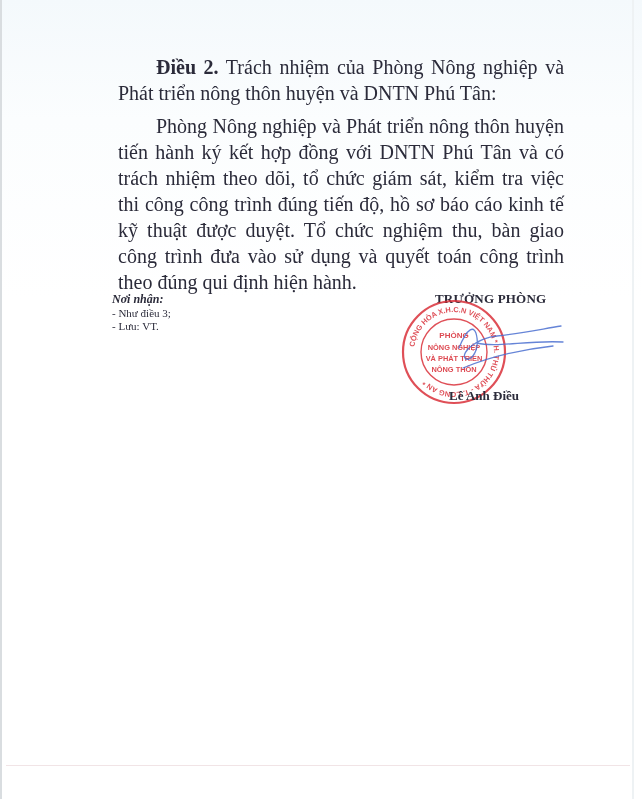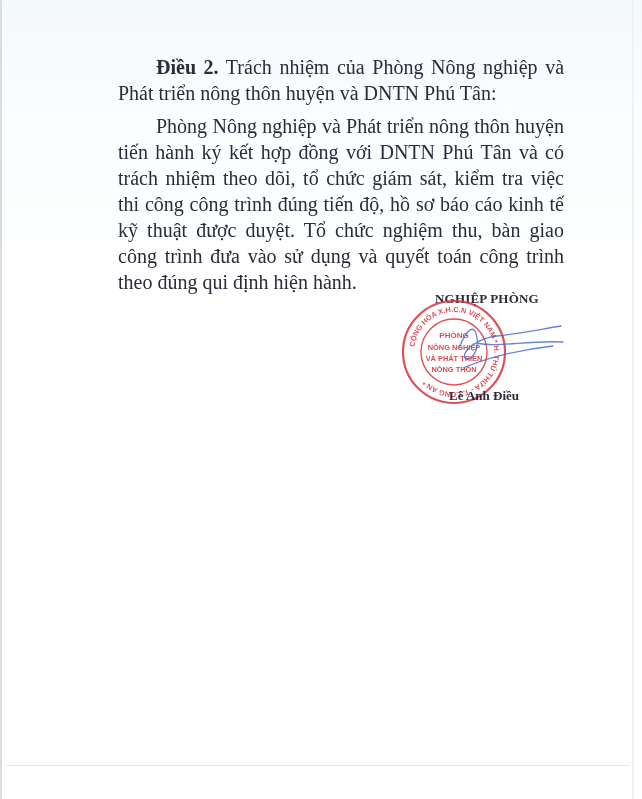--- a/index.html
+++ b/index.html
@@ -57,22 +57,27 @@
 
 <div class="page">
   <div class="right-strip"></div>
   <div class="bottom-line"></div>
 
   <div class="body-text" style="top:54px;">
     <p class="para" style="margin-bottom:7px;"><b>Điều 2.</b><span> Trách nhiệm của Phòng Nông nghiệp và Phát triển nông thôn huyện và DNTN Phú Tân:</span></p>
     <p class="para">Phòng Nông nghiệp và Phát triển nông thôn huyện tiến hành ký kết hợp đồng với DNTN Phú Tân và có trách nhiệm theo dõi, tổ chức giám sát, kiểm tra việc thi công công trình đúng tiến độ, hồ sơ báo cáo kinh tế kỹ thuật được duyệt. Tổ chức nghiệm thu, bàn giao công trình đưa vào sử dụng và quyết toán công trình theo đúng qui định hiện hành.</p>
   </div>
 
+  <div class="receivers">
+    <div class="title">Nơi nhận:</div>
+    <div>- Như điều 3;</div>
+    <div>- Lưu: VT.</div>
+  </div>
 
-  <div class="sign-title">NGHIỆP PHÒNG</div>
+  <div class="sign-title">TRƯỞNG PHÒNG</div>
 
   <svg class="stamp" viewBox="0 0 108 108">
     <defs>
       <path id="ringPath" d="M54,54 m-40,0 a40,40 0 1,1 80,0 a40,40 0 1,1 -80,0"></path>
     </defs>
     <circle cx="54" cy="54" r="51" fill="none" stroke="#d9303a" stroke-width="2.2" opacity="0.85"></circle>
     <circle cx="54" cy="54" r="33" fill="none" stroke="#d9303a" stroke-width="1.4" opacity="0.85"></circle>
     <text font-family="Liberation Sans, sans-serif" font-size="7.4" font-weight="bold" fill="#d9303a" opacity="0.85">
       <textPath href="#ringPath" startOffset="2%">CỘNG HÒA X.H.C.N VIỆT NAM * H. THỦ THỪA - T. LONG AN *</textPath>
     </text>

